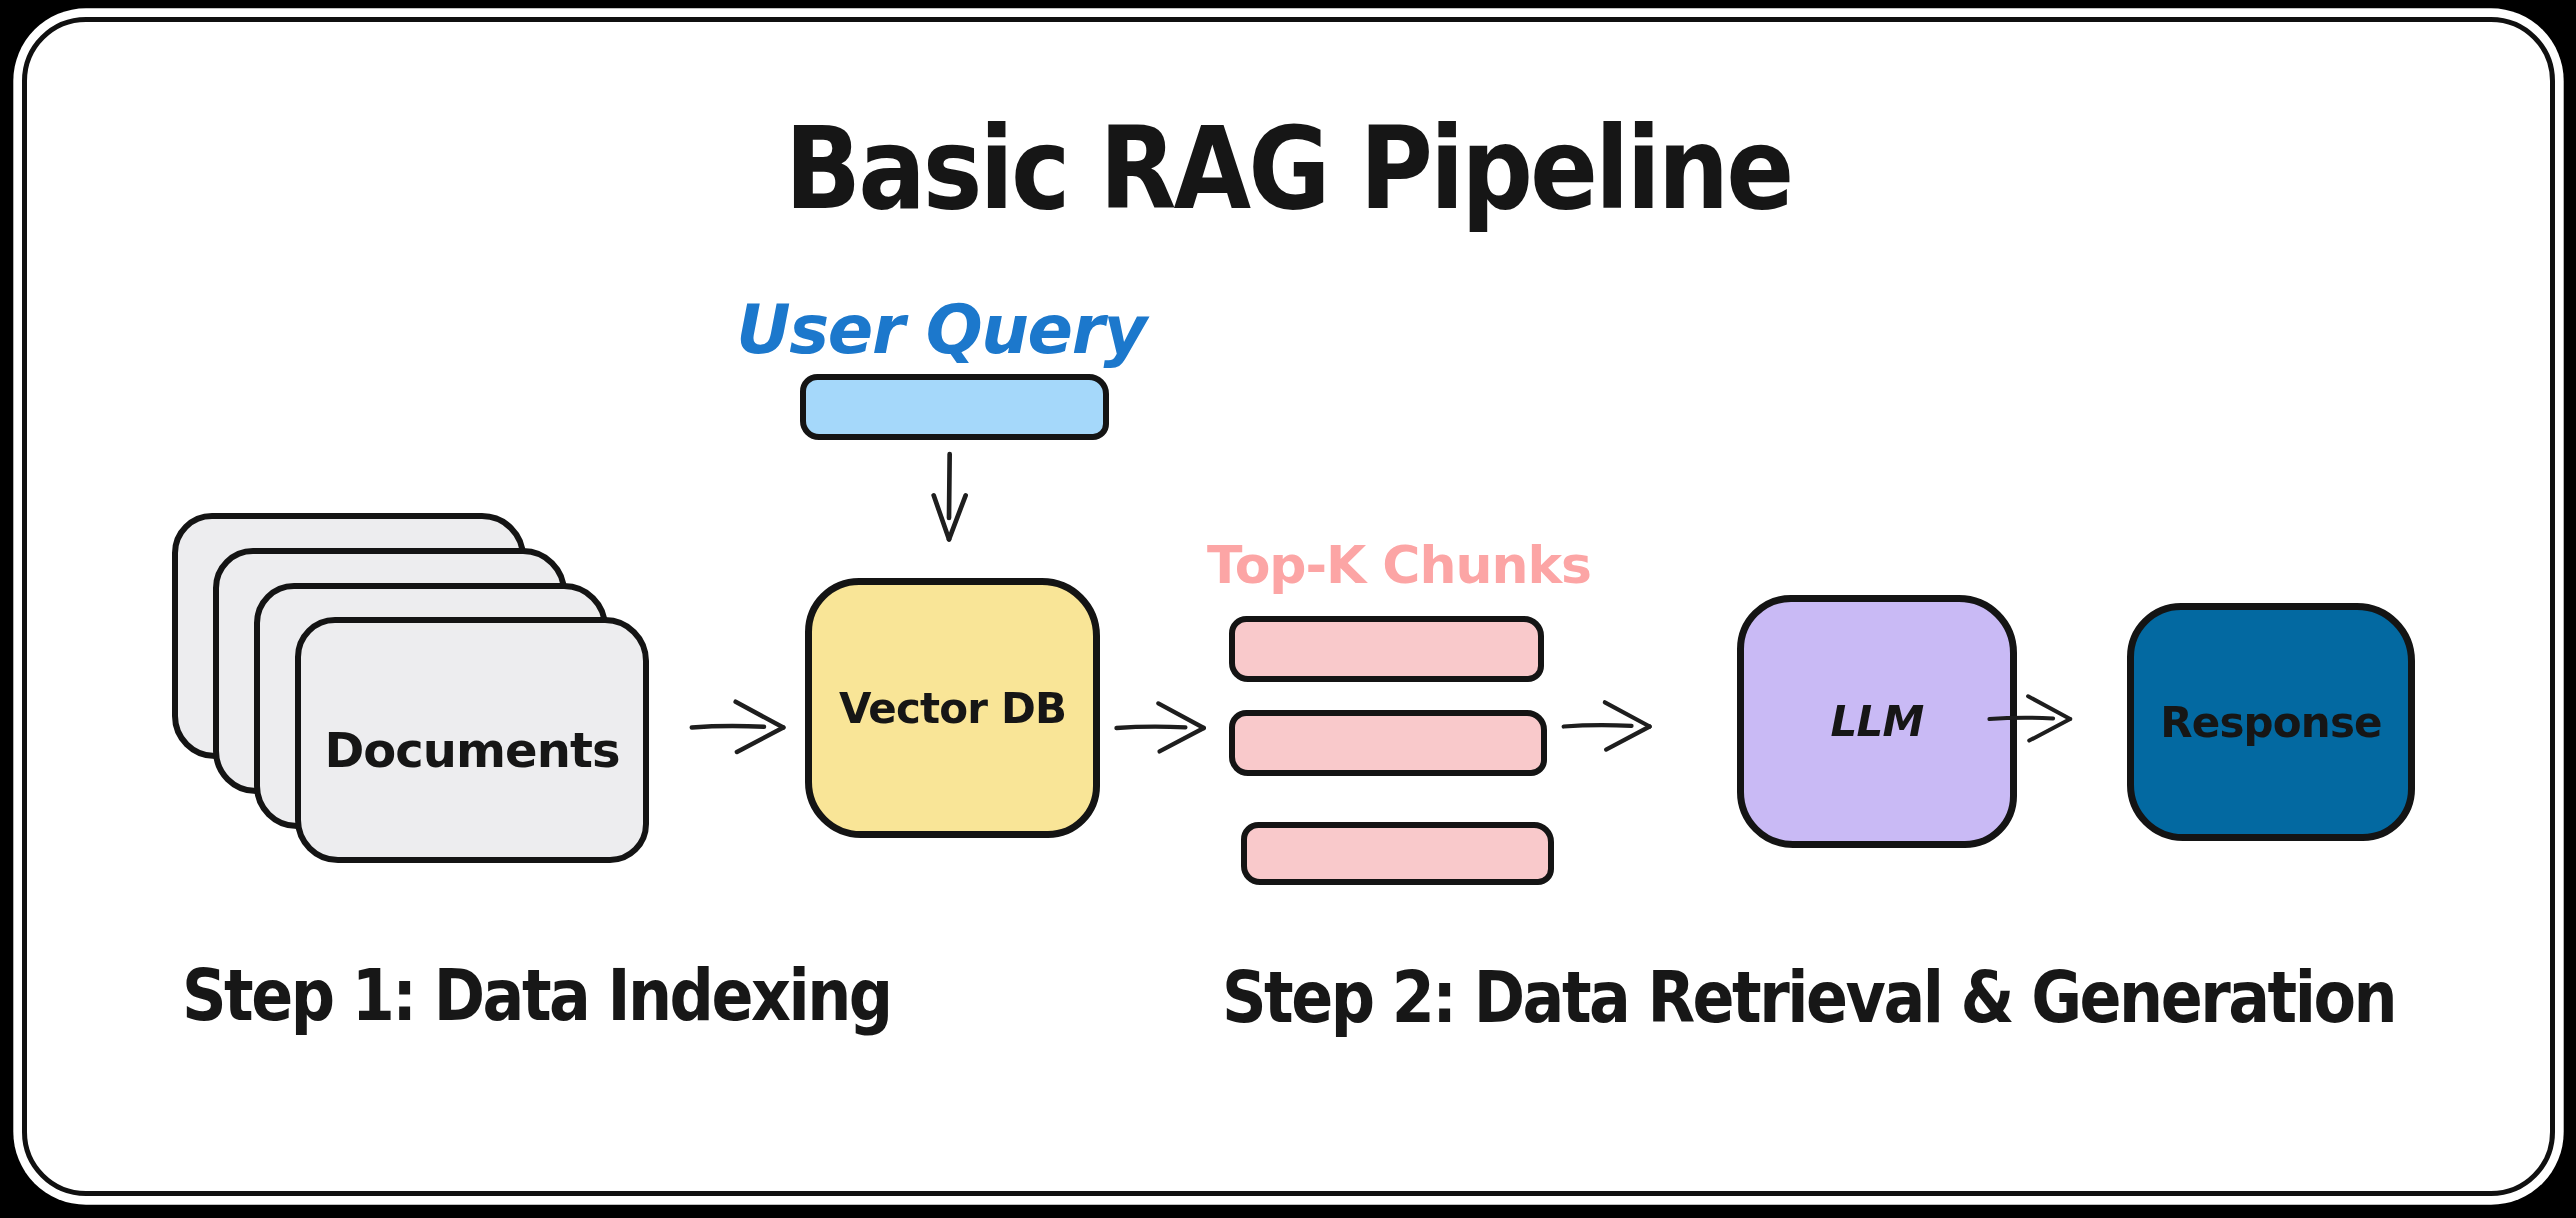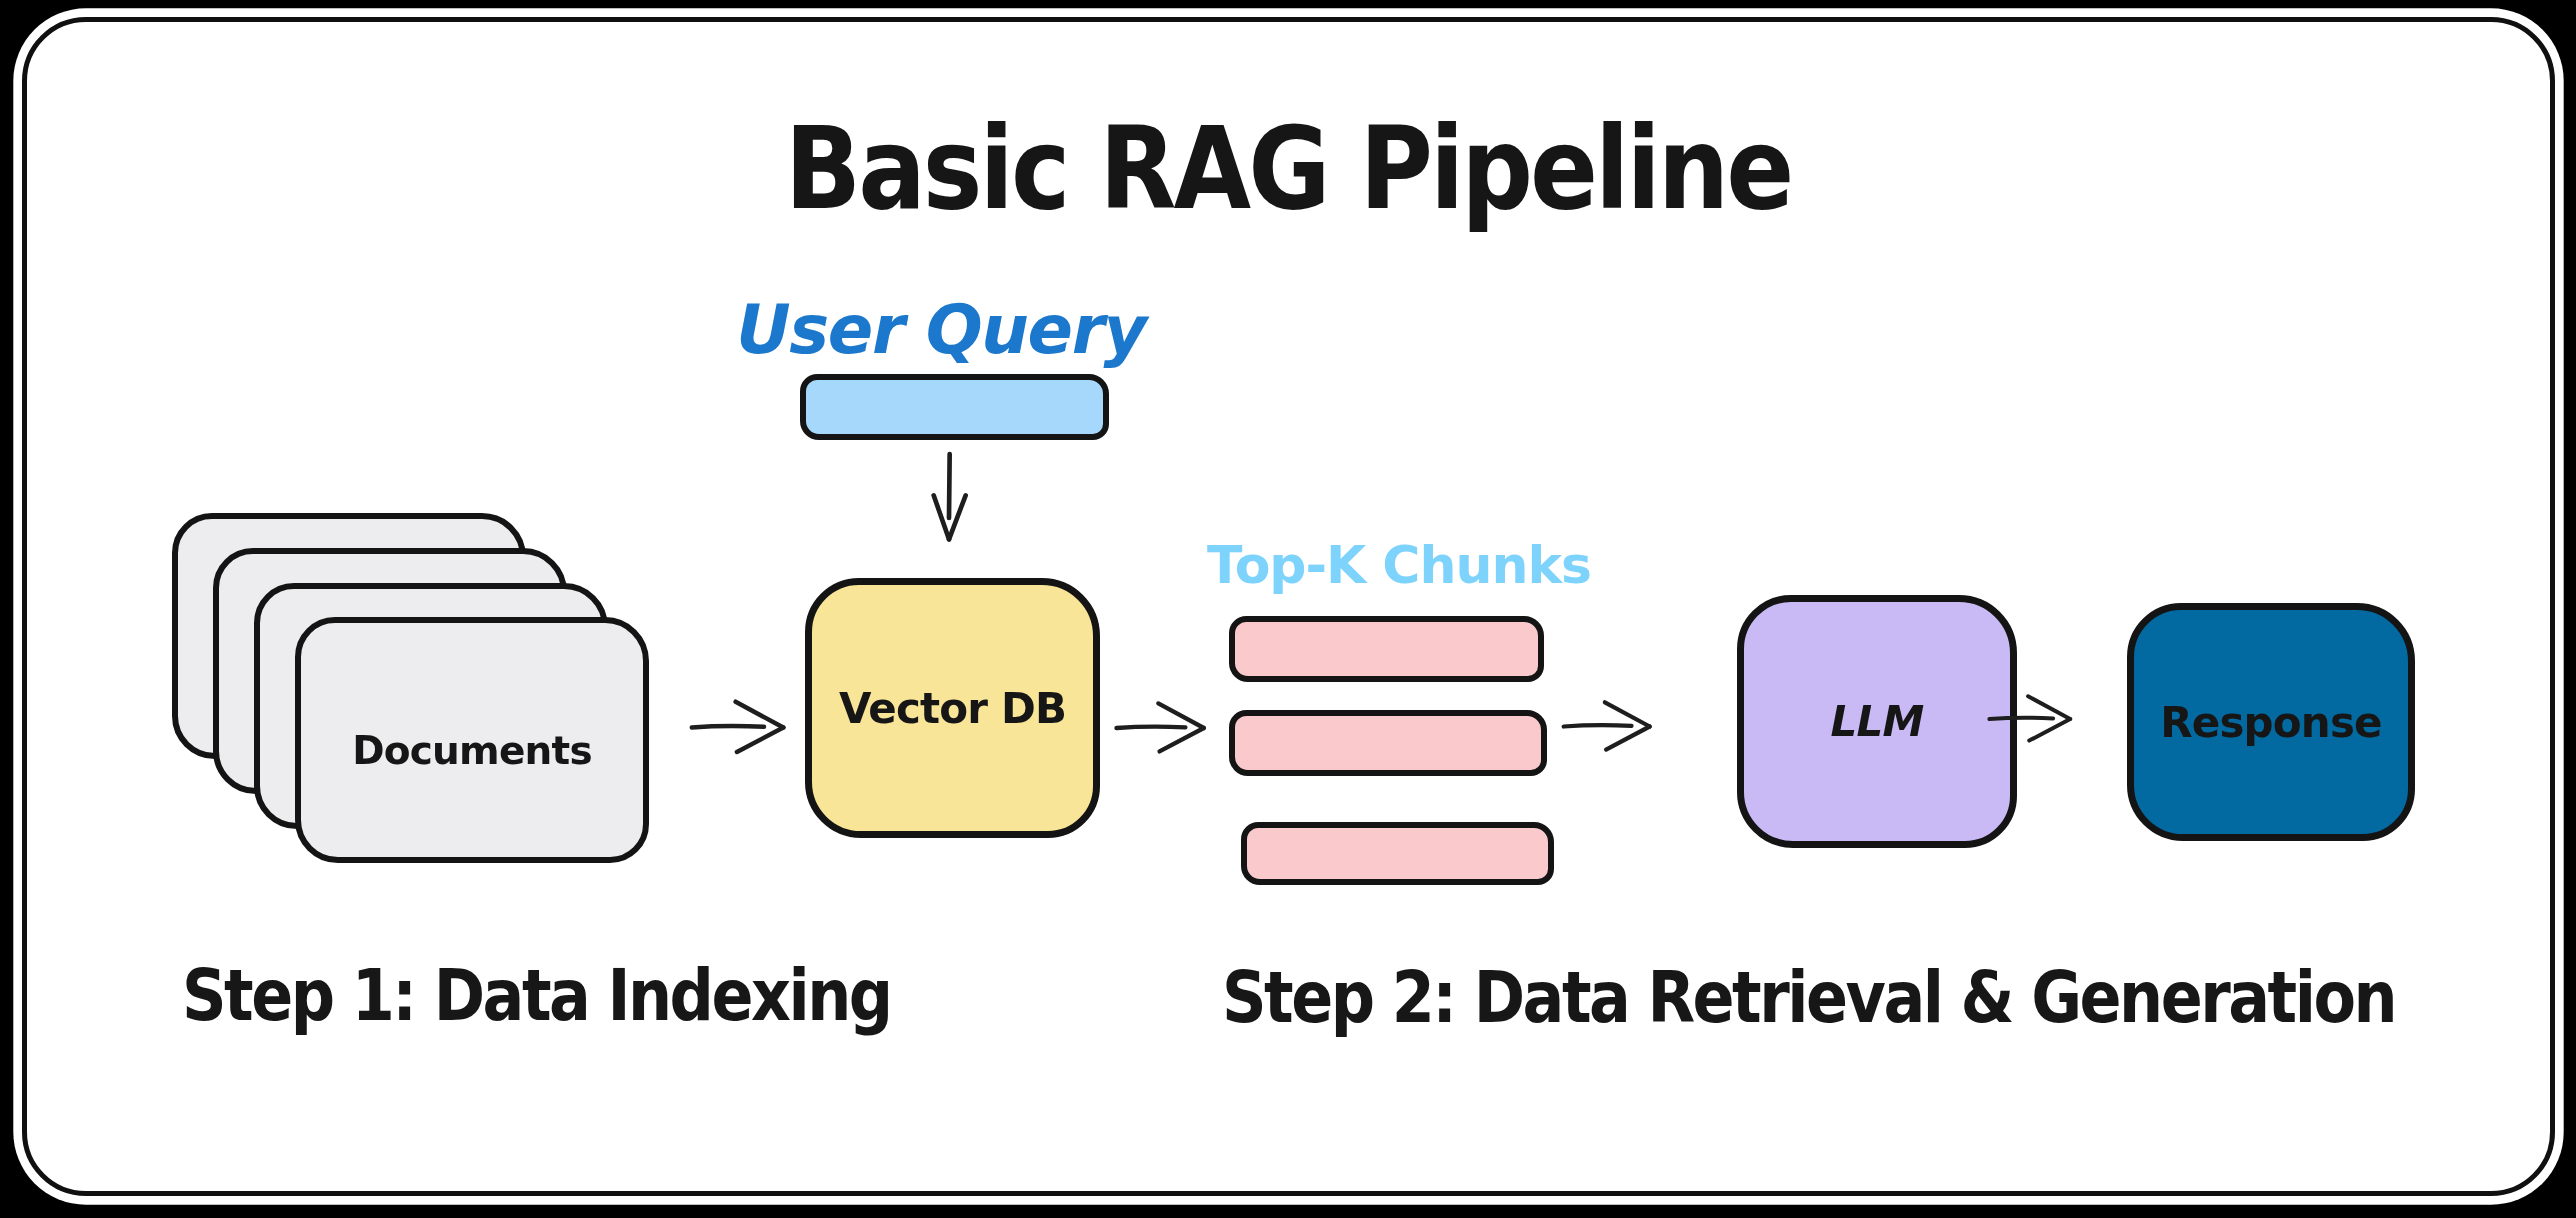--- a/index.html
+++ b/index.html
@@ -88,21 +88,21 @@
     box-sizing: border-box;
     border: 6.7px solid #141414;
     border-radius: 40px 44px 39px 43px;
     display: flex; align-items: center; justify-content: center;
   }
   .doc-1 { left: 0;     top: 0;     }
   .doc-2 { left: 41px;  top: 35px;  }
   .doc-3 { left: 82px; top: 70px; }
   .doc-4 { left: 123px; top: 104px; }
   .doc-card .doc-text {
-    font-weight: bold; font-size: 39px; letter-spacing: -0.02em;
+    font-weight: bold; font-size: 48px; letter-spacing: -0.02em;
     color: #161616; padding-top: 20px;
   }
 
   .arrow { position: absolute; }
   .arrow svg { display: block; }
   .arrow path { stroke: #1e1e1e; stroke-width: 7; fill: none; stroke-linecap: round; stroke-linejoin: round; }
 
   .arr-1 { left: 681px; top: 694px; }
   .arr-2 { left: 1110px; top: 696px; }
   .arr-3 { left: 1560px; top: 695px; }
@@ -164,21 +164,21 @@
   </div>
 
   <div class="arrow arr-2">
     <svg width="104" height="64" viewBox="0 0 160 104">
       <path d="M6 52 Q 60 48 118 51"></path>
       <path d="M74 12 L148 52"></path>
       <path d="M76 90 L148 52"></path>
     </svg>
   </div>
 
-  <div class="node-label topk-label" style="color: #7dd3fc;">Top-K Chunks</div>
+  <div class="node-label topk-label" style="color: #fca5a5;">Top-K Chunks</div>
   <div class="pill chunk-1" style="background-color: rgb(249, 201, 203);"></div>
   <div class="pill chunk-2" style="background-color: rgb(249, 201, 203);"></div>
   <div class="pill chunk-3" style="background-color: rgb(249, 201, 203);"></div>
 
   <div class="arrow arr-3">
     <svg width="97" height="63" viewBox="0 0 160 104">
       <path d="M6 52 Q 60 48 118 51"></path>
       <path d="M74 12 L148 52"></path>
       <path d="M76 90 L148 52"></path>
     </svg>

